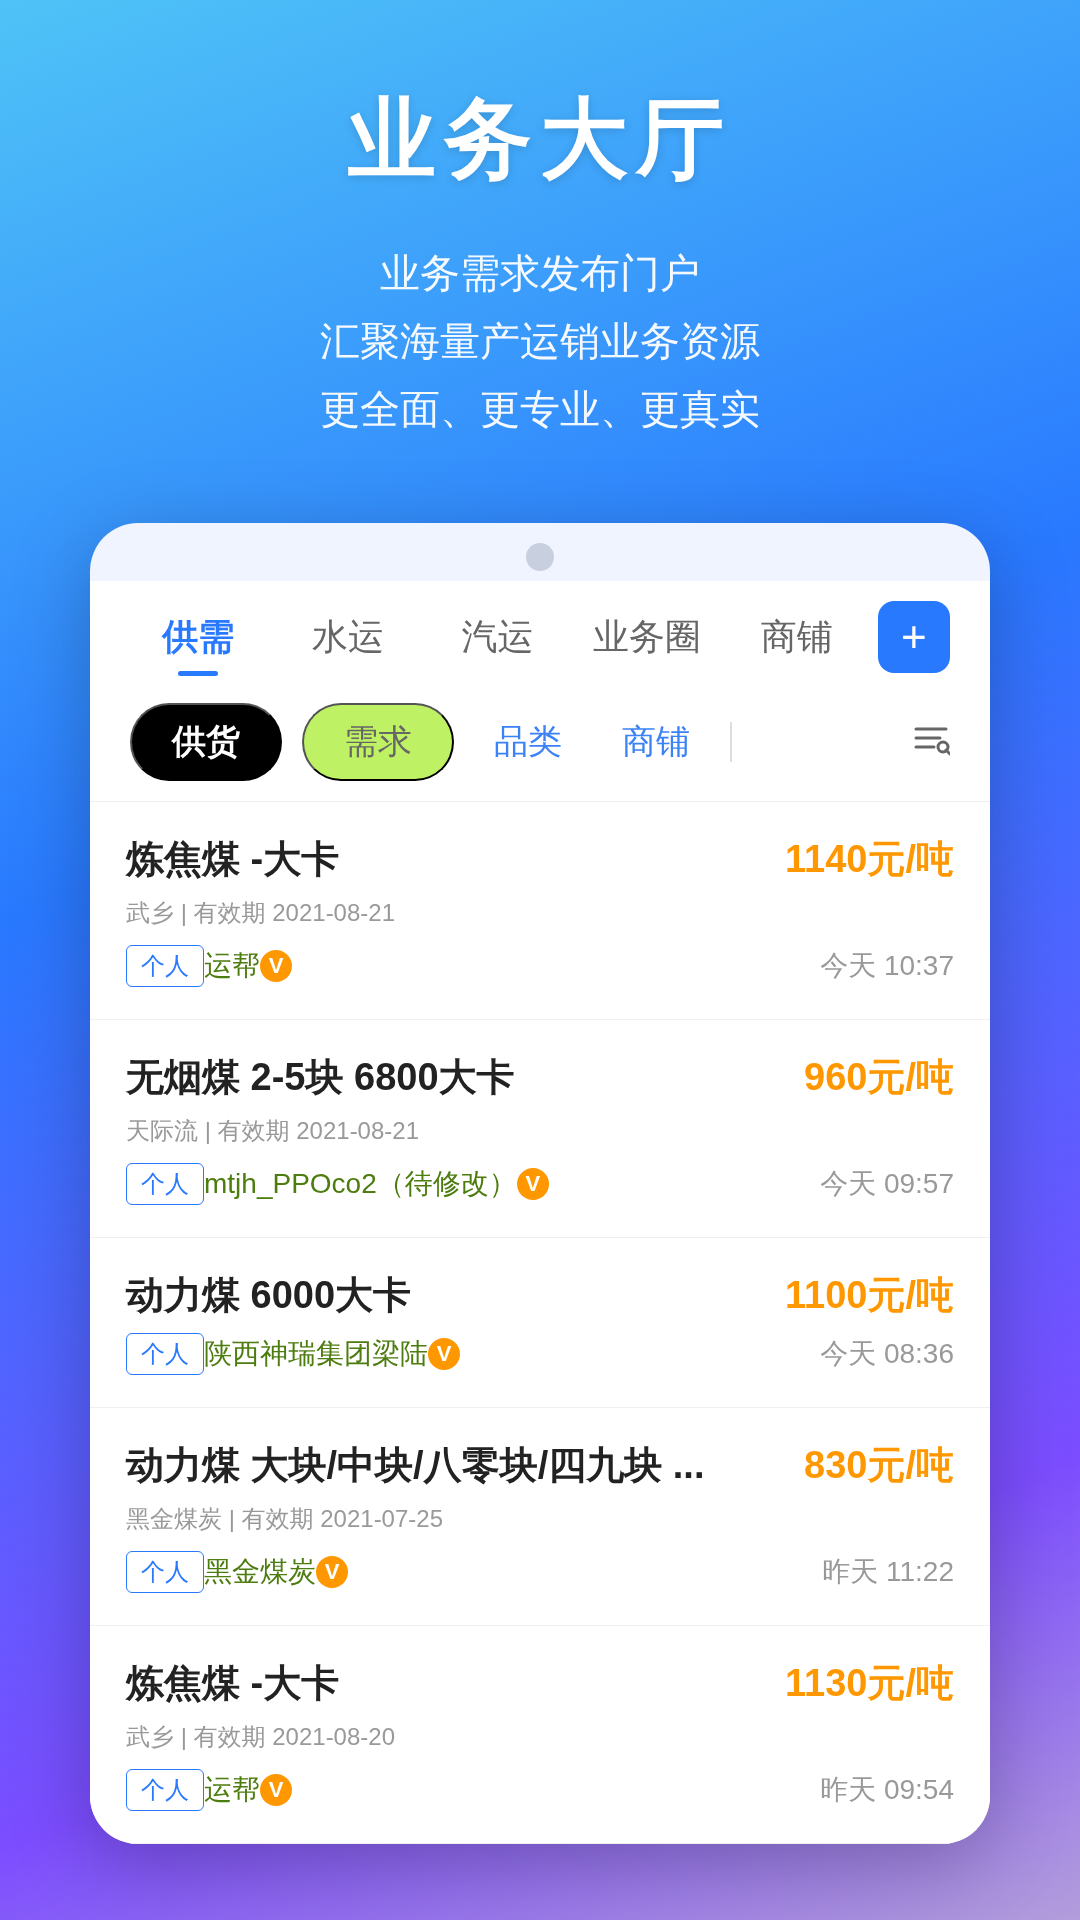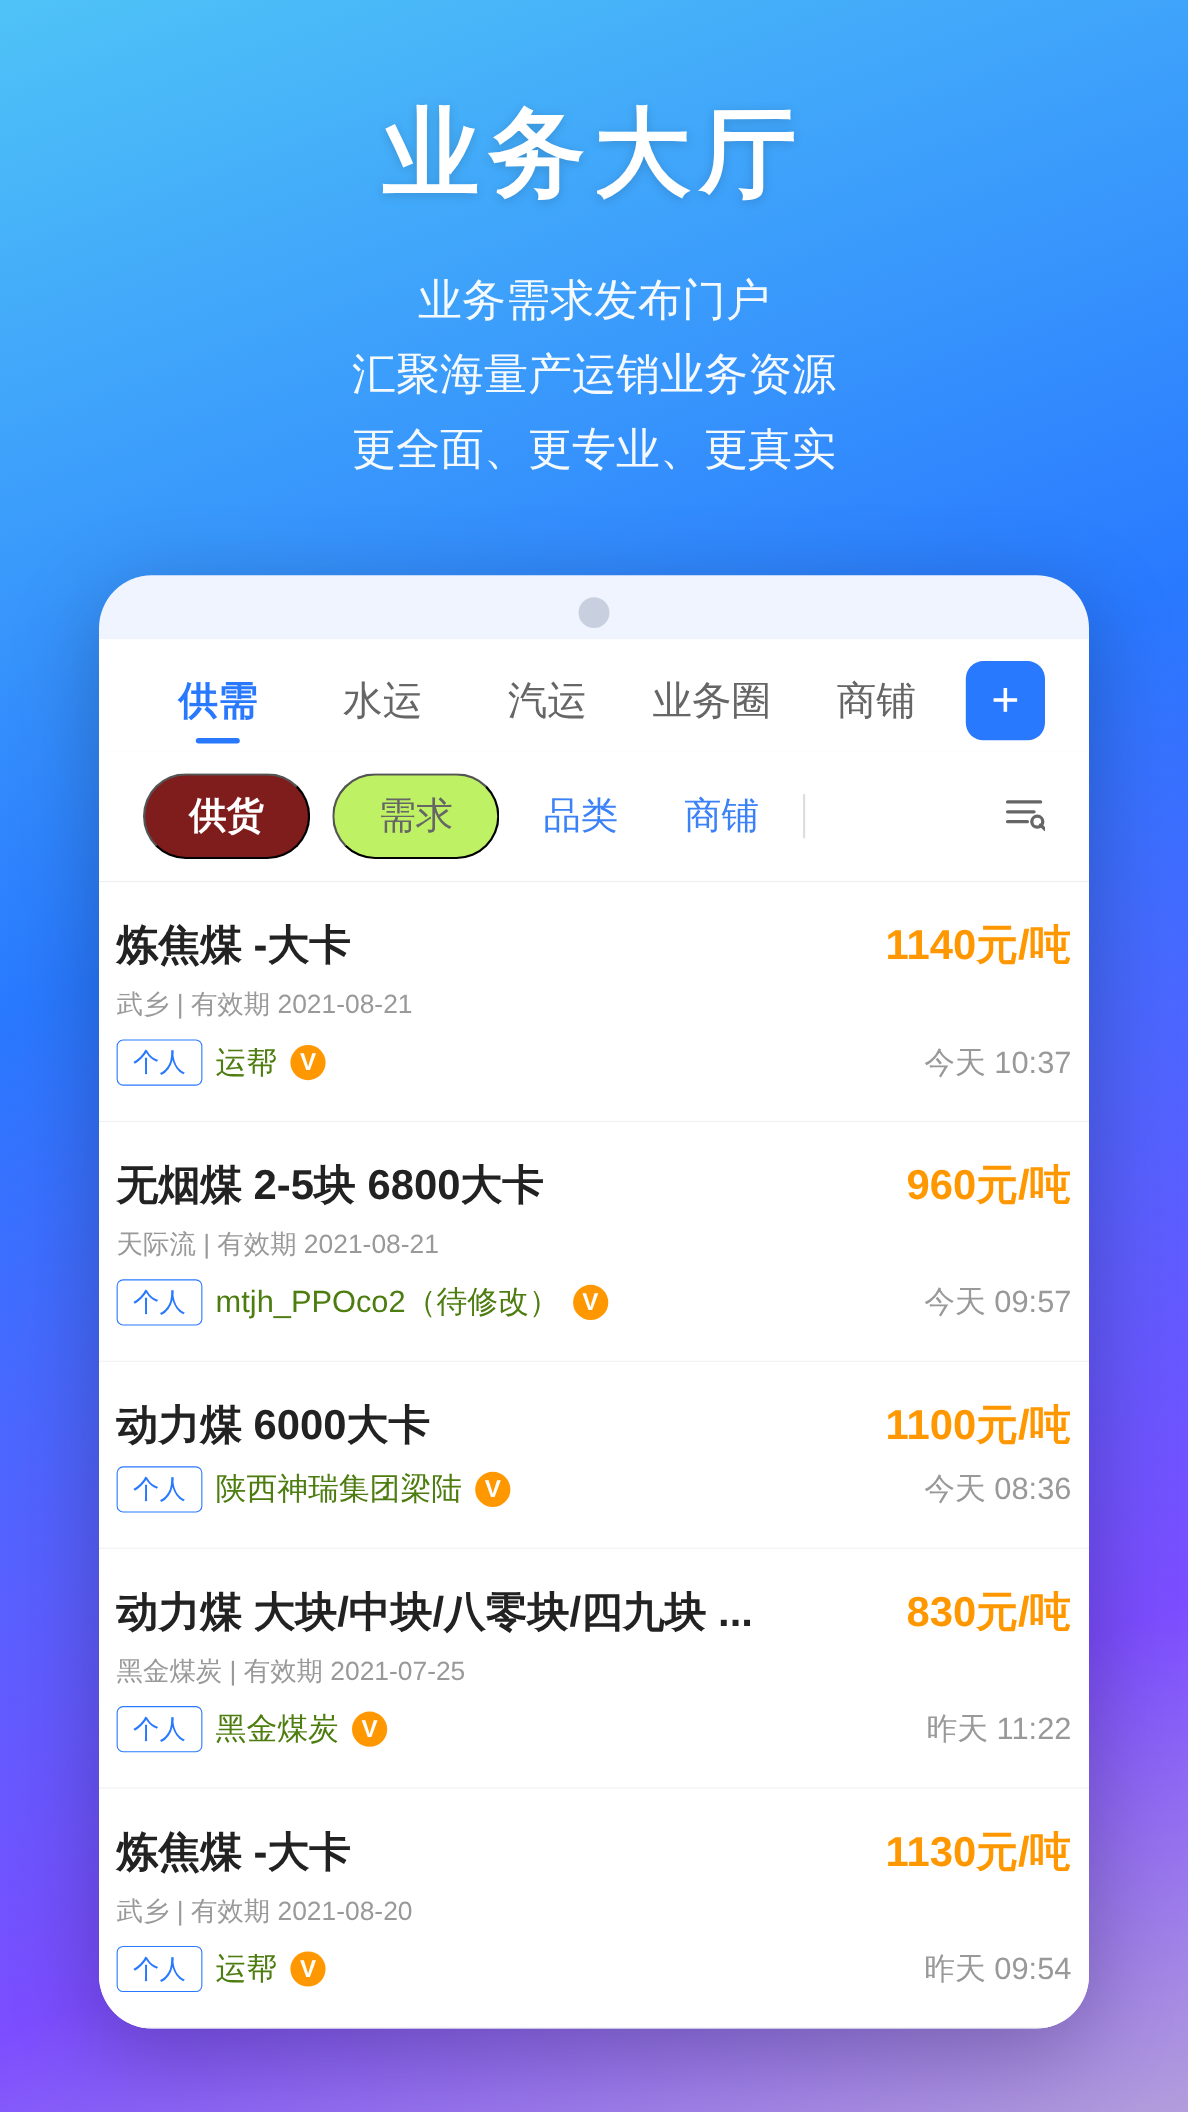--- a/index.html
+++ b/index.html
@@ -119,21 +119,21 @@
     }
 
     .filter-btn {
       padding: 14px 40px;
       border-radius: 50px;
       font-size: 34px;
       cursor: pointer;
     }
 
     .filter-btn.active-supply {
-      background: #7f1d1d;
+      background: #000000;
       color: white;
       font-weight: 600;
     }
 
     .filter-btn.inactive {
       background: #bef264;
       color: #666;
     }
 
     .filter-category, .filter-shop {
@@ -154,21 +154,21 @@
       font-size: 36px;
       color: #666;
       cursor: pointer;
     }
 
     .list-container {
       background: white;
     }
 
     .list-item {
-      padding: 32px 16px;
+      padding: 32px 36px;
       border-bottom: 1px solid #f0f0f0;
     }
 
     .item-top {
       display: flex;
       justify-content: space-between;
       align-items: flex-start;
       margin-bottom: 12px;
     }
 
@@ -193,21 +193,20 @@
 
     .item-bottom {
       display: flex;
       align-items: center;
       justify-content: space-between;
     }
 
     .item-tags {
       display: flex;
       align-items: center;
-      gap: 12px;
     }
 
     .tag-personal {
       border: 1px solid #2979ff;
       color: #2979ff;
       font-size: 24px;
       padding: 4px 14px;
       border-radius: 6px;
     }
 

